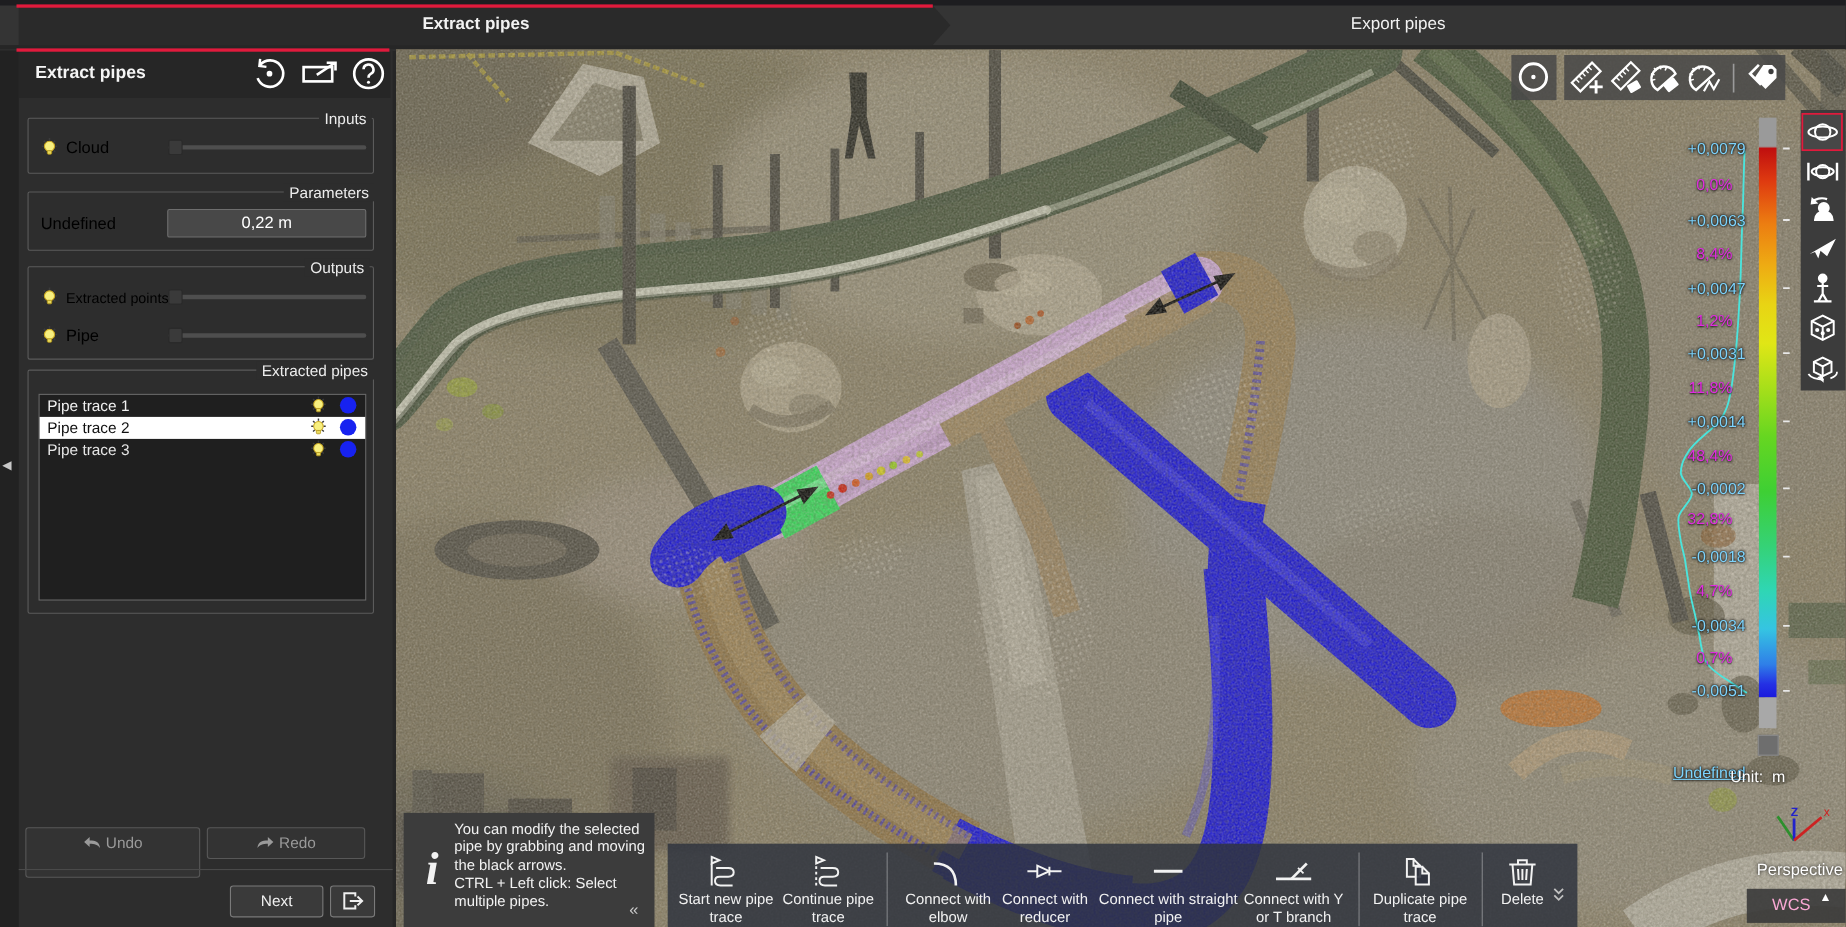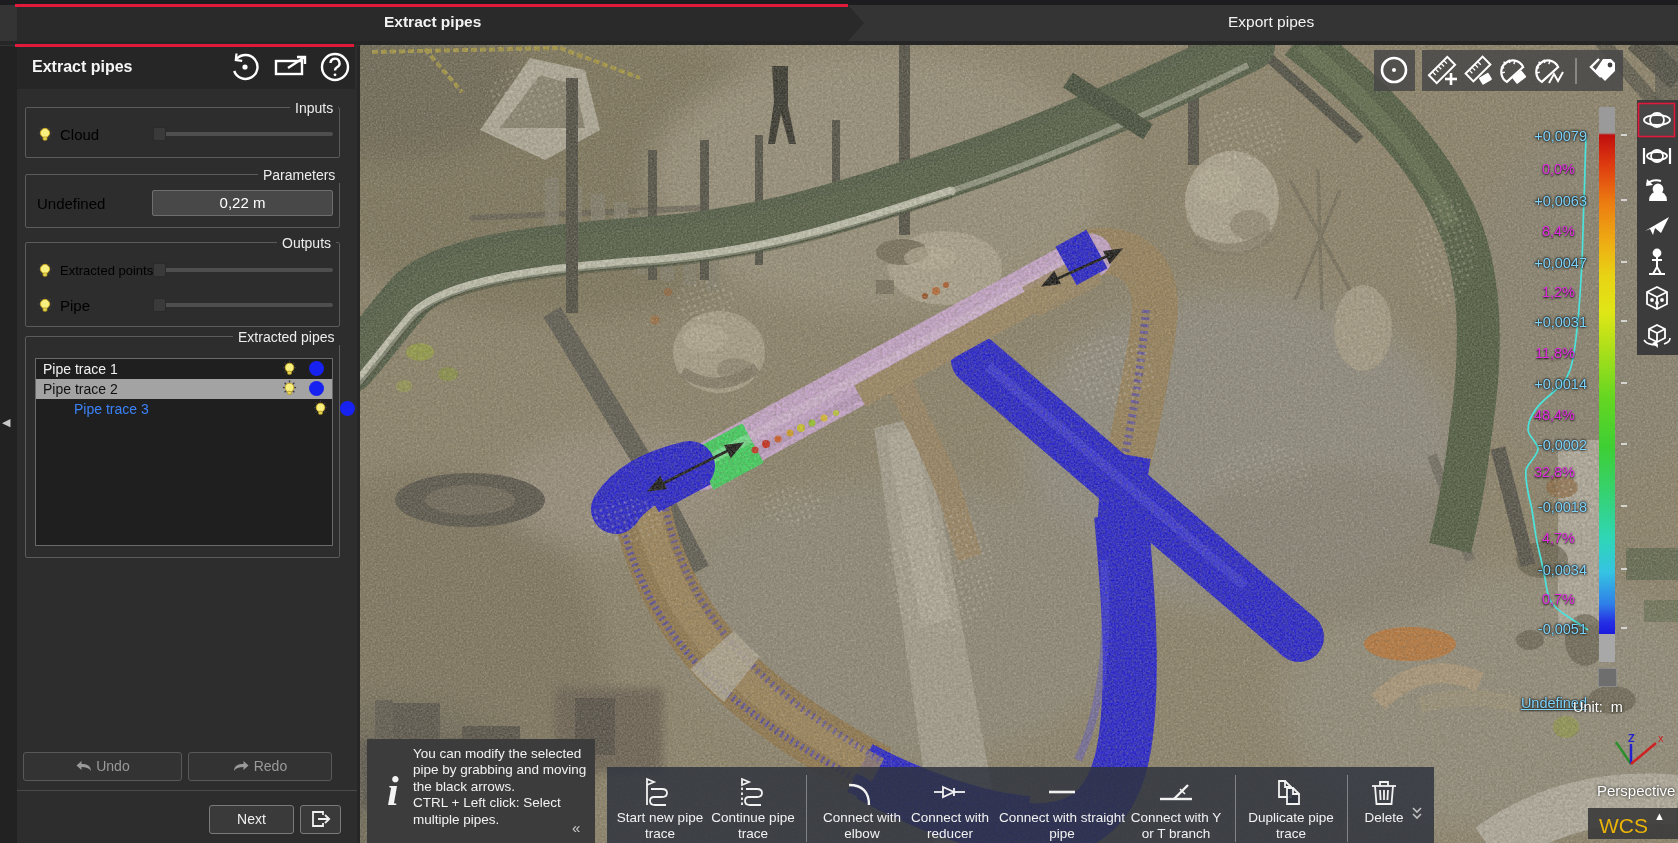--- a/index.html
+++ b/index.html
@@ -518,21 +518,21 @@
   <div class="abs" style="left:367px;top:739px;width:228px;height:104px;background:#3c3c3c;color:#f2f2f2;">
     <div style="position:absolute;left:20px;top:28px;font-family:'Liberation Serif',serif;font-style:italic;font-weight:bold;font-size:42px;">i</div>
     <div style="position:absolute;left:46px;top:7px;font-size:13.5px;line-height:16.4px;">You can modify the selected<br>pipe by grabbing and moving<br>the black arrows.<br>CTRL + Left click: Select<br>multiple pipes.</div>
     <div style="position:absolute;left:205px;top:80px;font-size:15px;color:#cccccc;">«</div>
   </div>
 
   
   <div class="abs" style="left:1573px;top:699px;font-size:14.5px;color:#fff;text-shadow:0 0 3px #000;">Unit:&nbsp; m</div>
   <div class="abs" style="left:1597px;top:782px;font-size:15px;color:#fff;text-shadow:0 0 3px #000;">Perspective</div>
   <div class="abs" style="left:1588px;top:808px;width:90px;height:31px;background:rgba(58,58,58,0.9);">
-    <span style="position:absolute;left:11px;top:6px;font-size:21px;color:#eab308;">WCS</span>
+    <span style="position:absolute;left:23px;top:6px;font-size:15px;color:#f9a8d4;">WCS</span>
     <span style="position:absolute;left:66px;top:2px;font-size:11px;color:#fff;">▲</span>
   </div>
   <svg class="abs" style="left:1608px;top:730px;" width="60" height="42" viewBox="0 0 60 42">
     <g stroke-width="2.5" fill="none">
       <line x1="23" y1="34" x2="8" y2="12" stroke="#2c8f2c"></line>
       <line x1="23" y1="34" x2="23" y2="14" stroke="#2222cc"></line>
       <line x1="23" y1="34" x2="48" y2="13" stroke="#cc2222"></line>
     </g>
     <text x="20" y="12" fill="#2222cc" font-size="11" font-weight="bold">Z</text>
     <text x="50" y="12" fill="#cc2222" font-size="11">x</text>
@@ -598,38 +598,38 @@
   <div class="gbox" style="left:25px;top:336px;width:315px;height:222px;"></div>
   <div class="glabel" style="left:233px;top:329px;">Extracted pipes</div>
   <div class="abs" style="left:35px;top:358px;width:298px;height:188px;background:#1f1f1f;border:1px solid #6a6a6a;">
     <div style="position:relative;height:20px;color:#f0f0f0;font-size:14px;">
       <span style="position:absolute;left:7px;top:2px;">Pipe trace 1</span>
       <svg class="bulb" style="left:245px;top:1px;width:17px;height:17px;" viewBox="0 0 18 18">
           <use href="#bulbsym"></use>
         </svg>
       <div style="position:absolute;left:273px;top:2px;width:15px;height:15px;border-radius:50%;background:#1722f0;"></div>
     </div>
-    <div style="position:relative;height:20px;background:#a3a3a3;color:#111;font-size:14px;">
+    <div style="position:relative;height:20px;background:#ffffff;color:#111;font-size:14px;">
       <span style="position:absolute;left:7px;top:2px;">Pipe trace 2</span>
       <svg class="bulb" style="left:245px;top:1px;width:17px;height:17px;" viewBox="0 0 18 18">
           <use href="#bulbsym"></use>
         </svg>
       <div style="position:absolute;left:273px;top:2px;width:15px;height:15px;border-radius:50%;background:#1722f0;"></div>
     </div>
-    <div style="position:relative;height:20px;color:#3b82f6;font-size:14px;margin-left:31px;">
+    <div style="position:relative;height:20px;color:#e5e5e5;font-size:14px;">
       <span style="position:absolute;left:7px;top:2px;">Pipe trace 3</span>
       <svg class="bulb" style="left:245px;top:1px;width:17px;height:17px;" viewBox="0 0 18 18">
           <use href="#bulbsym"></use>
         </svg>
       <div style="position:absolute;left:273px;top:2px;width:15px;height:15px;border-radius:50%;background:#1722f0;"></div>
     </div>
   </div>
 
   
-  <div class="btn" style="left:23px;top:752px;width:159px;height:29px;line-height:27px;">
+  <div class="btn" style="left:23px;top:752px;width:159px;height:46px;line-height:27px;">
     <svg width="17" height="12" viewBox="0 0 17 12" style="vertical-align:-1px;">
         <path d="M 6.5 1 L 1.5 5.5 L 6.5 10 L 6.5 7 C 11 7 14 8 16 11 C 15.6 5.5 12 4 6.5 4 Z" fill="#9a9a9a"></path>
       </svg>
     Undo</div>
   <div class="btn" style="left:188px;top:752px;width:144px;height:29px;line-height:27px;">
     <svg width="17" height="12" viewBox="0 0 17 12" style="vertical-align:-1px;">
         <path d="M 10.5 1 L 15.5 5.5 L 10.5 10 L 10.5 7 C 6 7 3 8 1 11 C 1.4 5.5 5 4 10.5 4 Z" fill="#9a9a9a"></path>
       </svg>
     Redo</div>
   <div class="abs" style="left:17px;top:790px;width:340px;height:1px;background:#4a4a4a;"></div>

